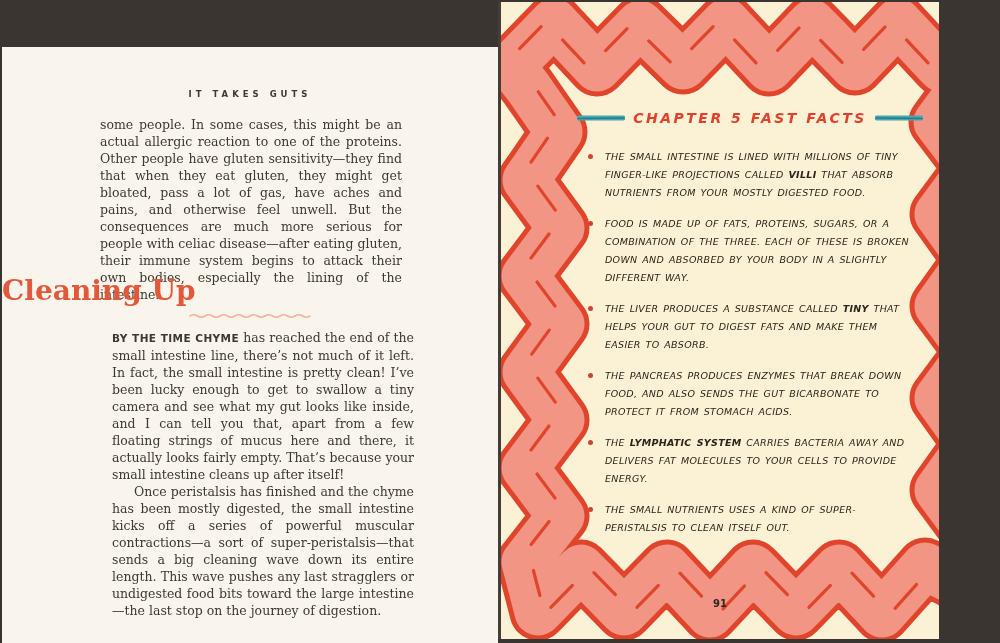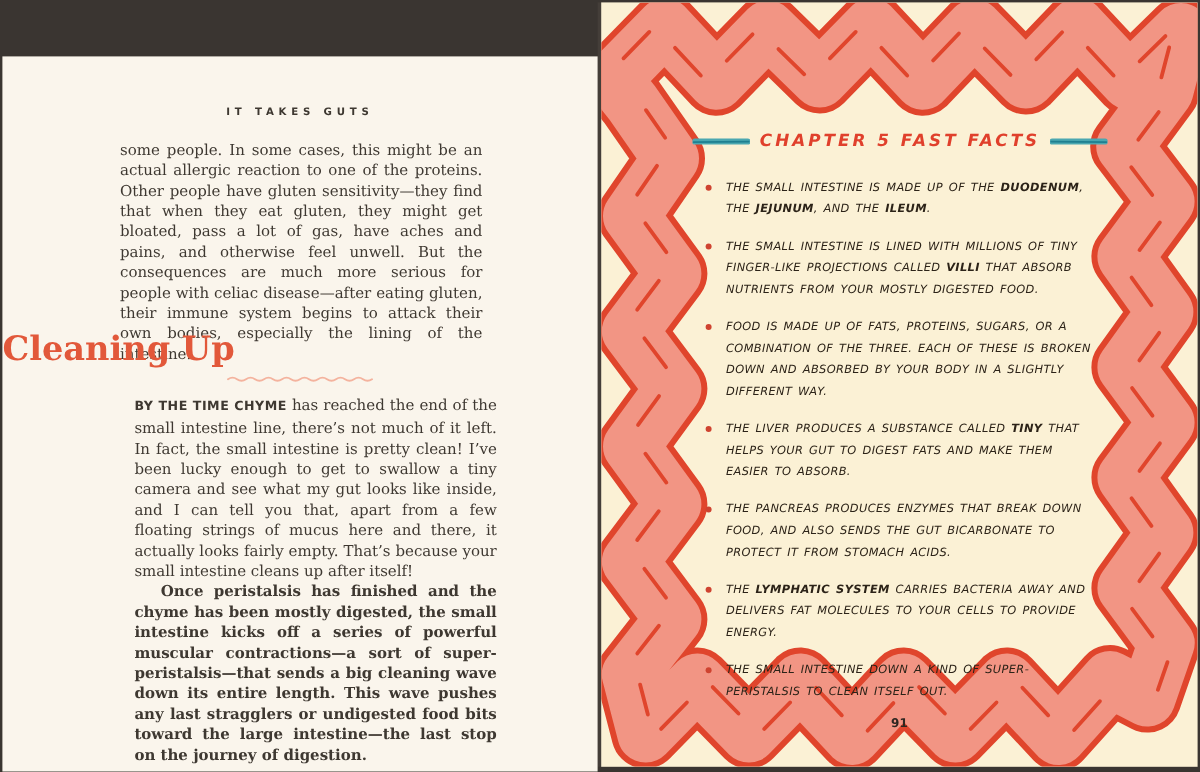--- a/index.html
+++ b/index.html
@@ -22,21 +22,21 @@
   body{font-family:"DejaVu Serif",serif;background:#3a3531;}
   .spread{
     width:1000px;height:643px;box-sizing:border-box;
     background:var(--frame);
     padding:2px 2px 4px 2px;
     display:flex;position:relative;
   }
   .page{position:relative;height:637px;overflow:hidden;}
   .page.left{width:496px;background:var(--page-left-bg);margin-top:45px;}
   .gutter{width:3px;height:637px;background:var(--gutter);}
-  .page.right{width:497px;background:var(--page-right-bg);}
+  .page.right{width:438px;background:var(--page-right-bg);}
 
   
   .running-head{
     position:absolute;top:42px;left:0;right:0;text-align:center;
     font-family:"DejaVu Sans",sans-serif;font-weight:700;font-size:8.5px;
     letter-spacing:4px;color:var(--body-text);
   }
   .bodytext{
     font-family:"DejaVu Serif",serif;font-size:12.5px;line-height:17px;
     color:var(--body-text);text-align:justify;margin:0;
@@ -46,21 +46,21 @@
     position:absolute;top:230px;left:0;right:0;margin:0;text-align:left;
     font-family:"DejaVu Serif",serif;font-weight:800;font-size:28px;line-height:1;
     color:var(--heading-orange);
   }
   .wave{position:absolute;top:265px;left:50%;transform:translateX(-50%);}
   .bodyflow{position:absolute;top:282px;left:110px;width:302px;}
   .lead{
     font-family:"DejaVu Sans",sans-serif;font-weight:700;font-size:10.5px;
     letter-spacing:0.4px;color:var(--body-text);
   }
-  .indent{text-indent:22px;font-weight:bold;}
+  .indent{text-indent:22px;}
   .pagenum{
     position:absolute;bottom:30px;left:0;right:0;text-align:center;
     font-family:"DejaVu Sans",sans-serif;font-weight:700;font-size:10px;
     color:#35302a;z-index:5;
   }
   .pagenum-right{color:#2e2620;}
 
   
   .gut-svg{position:absolute;left:0;top:0;width:497px;height:637px;}
   .facts-panel{position:absolute;left:83px;top:108px;width:332px;z-index:2;}
@@ -167,45 +167,41 @@
         </svg>
         <div class="facts-heading">CHAPTER 5 FAST FACTS</div>
         <svg class="dash" width="48" height="8" viewBox="0 0 48 8">
           <line x1="2" y1="4" x2="46" y2="4" stroke="#4aa7b0" stroke-width="5" stroke-linecap="round"></line>
           <line x1="1" y1="4" x2="47" y2="4.5" stroke="#1f7f90" stroke-width="1.4" stroke-linecap="round"></line>
         </svg>
       </div>
       <ul class="facts">
           <li class="fact-item">
             <span class="dot"></span>
-            <span class="fact-text"><span>THE SMALL INTESTINE IS MADE UP OF THE </span><b>DUODENUM</b><span>, THE </span><b>JEJUNUM</b><span>, AND THE </span><b>ILEUM</b><span>.</span></span>
-          </li>
-          <li class="fact-item">
-            <span class="dot"></span>
             <span class="fact-text"><span>THE SMALL INTESTINE IS LINED WITH MILLIONS OF TINY FINGER-LIKE PROJECTIONS CALLED </span><b>VILLI</b><span> THAT ABSORB NUTRIENTS FROM YOUR MOSTLY DIGESTED FOOD.</span></span>
           </li>
           <li class="fact-item">
             <span class="dot"></span>
             <span class="fact-text"><span>FOOD IS MADE UP OF FATS, PROTEINS, SUGARS, OR A COMBINATION OF THE THREE. EACH OF THESE IS BROKEN DOWN AND ABSORBED BY YOUR BODY IN A SLIGHTLY DIFFERENT WAY.</span></span>
           </li>
           <li class="fact-item">
             <span class="dot"></span>
             <span class="fact-text"><span>THE LIVER PRODUCES A SUBSTANCE CALLED </span><b>TINY</b><span> THAT HELPS YOUR GUT TO DIGEST FATS AND MAKE THEM EASIER TO ABSORB.</span></span>
           </li>
           <li class="fact-item">
             <span class="dot"></span>
             <span class="fact-text"><span>THE PANCREAS PRODUCES ENZYMES THAT BREAK DOWN FOOD, AND ALSO SENDS THE GUT BICARBONATE TO PROTECT IT FROM STOMACH ACIDS.</span></span>
           </li>
           <li class="fact-item">
             <span class="dot"></span>
             <span class="fact-text"><span>THE </span><b>LYMPHATIC SYSTEM</b><span> CARRIES BACTERIA AWAY AND DELIVERS FAT MOLECULES TO YOUR CELLS TO PROVIDE ENERGY.</span></span>
           </li>
           <li class="fact-item">
             <span class="dot"></span>
-            <span class="fact-text"><span>THE SMALL INTESTINE DOWN A KIND OF SUPER-PERISTALSIS TO CLEAN ITSELF OUT.</span></span>
+            <span class="fact-text"><span>THE SMALL NUTRIENTS USES A KIND OF SUPER-PERISTALSIS TO CLEAN ITSELF OUT.</span></span>
           </li>
         </ul>
     </div>
 
     <div class="pagenum pagenum-right">91</div>
   </div>
 
 </div>
 
 </body></html>

